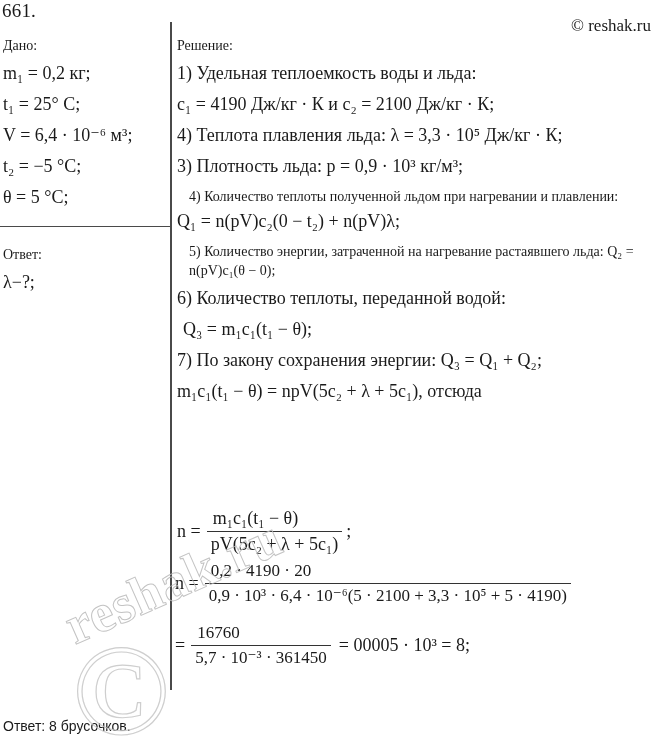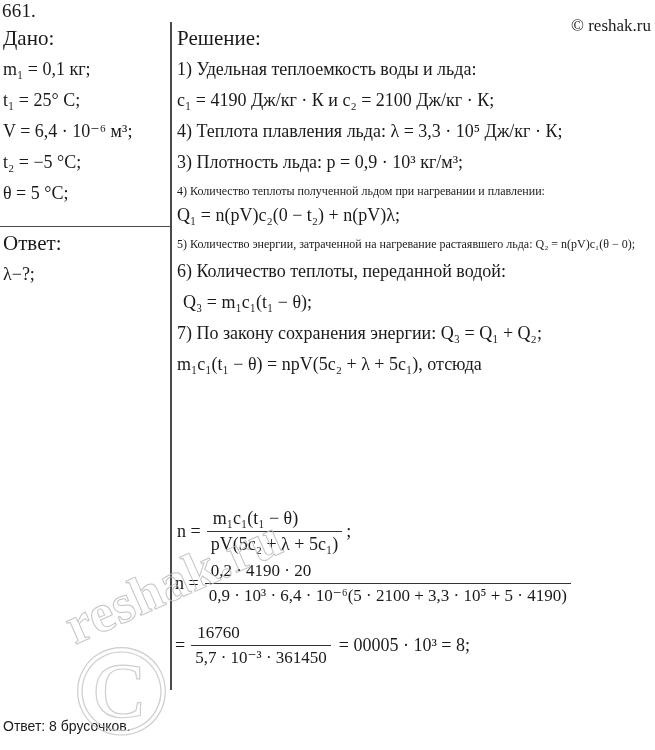--- a/index.html
+++ b/index.html
@@ -96,35 +96,35 @@
     width: 163px;
   }
   .col-right {
     position: absolute;
     left: 177px;
     top: 24px;
     width: 476px;
   }
 
   .hdr {
-    font-size: 21px;
+    font-size: 14px;
     line-height: 1;
-    margin: 4px 0 11px 0;
+    margin: 15px 0 11px 0;
     white-space: nowrap;
   }
   .ln {
     font-size: 18px;
     line-height: 1;
     margin: 0 0 13px 0;
     white-space: nowrap;
   }
   .ln-wrap {
-    font-size: 12px;
+    font-size: 14px;
     line-height: 1.32;
-    margin: 0 0 6px 0;
+    margin: 0 0 6px 12px;
   }
 
   
   .frac-row {
     display: flex;
     align-items: center;
     font-size: 18px;
     white-space: nowrap;
   }
   .frac-row .lead { margin-right: 6px; }
@@ -161,21 +161,21 @@
 <body>
 
 <div class="task-no">661.</div>
 <div class="copyright">© reshak.ru</div>
 
 <div class="vrule"></div>
 <div class="hrule"></div>
 
 <div class="col-left">
   <div class="hdr">Дано:</div>
-  <div class="ln">m₁ = 0,1 кг;</div>
+  <div class="ln">m₁ = 0,2 кг;</div>
   <div class="ln">t₁ = 25° C;</div>
   <div class="ln">V = 6,4 · 10⁻⁶ м³;</div>
   <div class="ln">t₂ = −5 °C;</div>
   <div class="ln">θ = 5 °C;</div>
   <div style="height:14px"></div>
   <div class="hdr">Ответ:</div>
   <div class="ln">λ−?;</div>
 </div>
 
 <div class="col-right">

